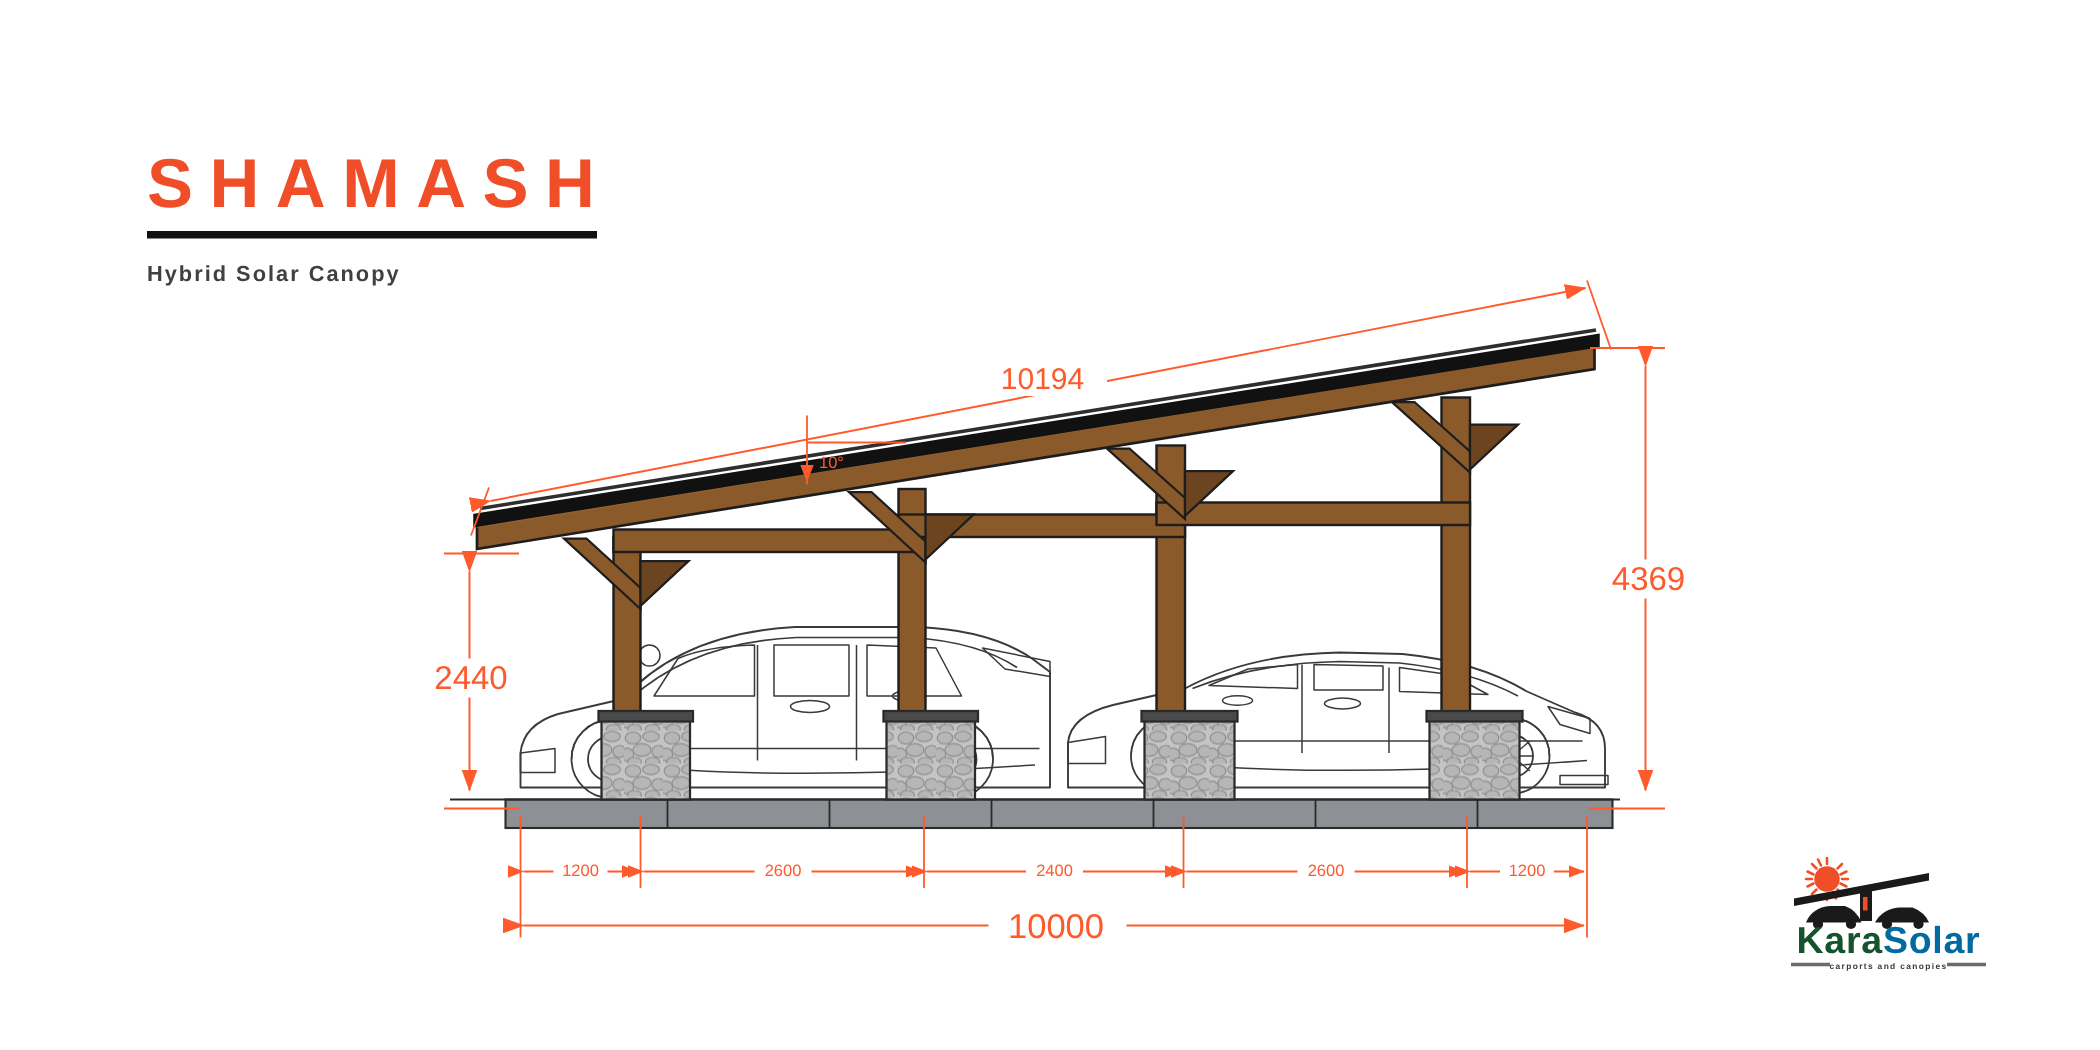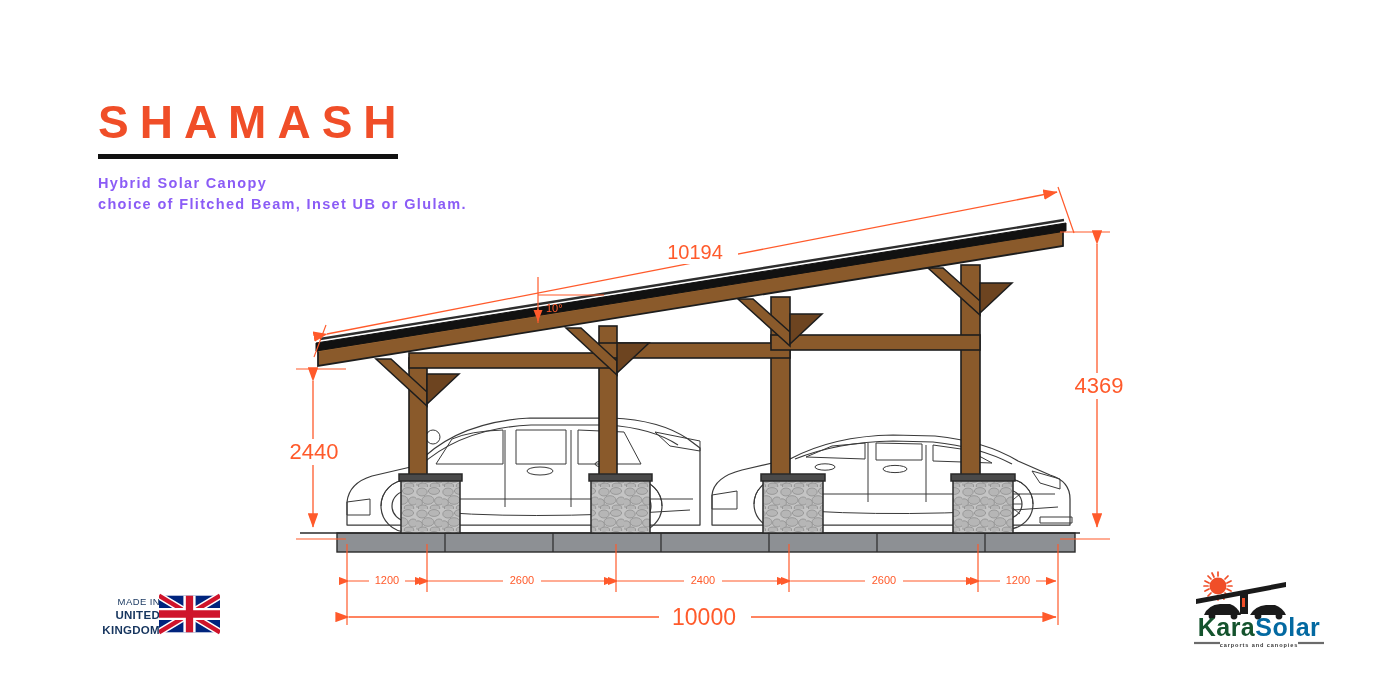--- a/index.html
+++ b/index.html
@@ -4,21 +4,21 @@
 <style>
   html,body{margin:0;padding:0;}
   body{width:1400px;height:700px;background:#ffffff;font-family:"Liberation Sans",sans-serif;overflow:hidden;position:relative;}
   #stage{position:absolute;left:0;top:0;width:1400px;height:700px;margin-top:47px;}
   .abs{position:absolute;}
 
   
   #titleblock{left:98px;top:52px;width:520px;}
   #product-title{font-size:46px;font-weight:bold;letter-spacing:11px;color:#f04e28;line-height:1;margin:0;font-family:"Liberation Sans",sans-serif;}
   #title-rule{width:300px;height:5px;background:#111;margin-top:9px;}
-  #subtitle{margin-top:14px;font-size:14.5px;letter-spacing:1.35px;color:#8b5cf6;line-height:1.42;font-weight:bold;}
+  #subtitle{margin-top:14px;font-size:14.5px;letter-spacing:1.35px;color:#404040;line-height:1.42;font-weight:bold;}
 
   
   #drawing{left:0;top:0;}
 
   
   #made-in-uk{left:98px;top:536px;width:122px;height:62px;}
   #miuk-text{position:absolute;left:0;top:13px;width:62px;text-align:right;color:#16355e;line-height:1.28;}
   #miuk-l1{font-size:9.5px;letter-spacing:.4px;}
   #miuk-l2{font-size:11.5px;font-weight:bold;letter-spacing:.3px;}
   #miuk-l3{font-size:11.5px;font-weight:bold;letter-spacing:.3px;}
@@ -33,21 +33,20 @@
 </head>
 <body>
 
 <div id="stage">
 
   <div class="abs" id="titleblock">
     <div id="product-title">SHAMASH</div>
     <div id="title-rule"></div>
     <div id="subtitle">
       <div>Hybrid Solar Canopy</div>
-      <div>choice of Flitched Beam, Inset UB or Glulam.</div>
     </div>
   </div>
 
   <svg class="abs" id="drawing" width="1400" height="700" viewBox="0 0 1400 700">
     <defs>
       <pattern id="stonepat" width="26" height="22" patternUnits="userSpaceOnUse">
         <rect width="26" height="22" fill="#c4c4c4"></rect>
         <g fill="#b6b6b6" stroke="#8e8e8e" stroke-width="0.8">
           <ellipse cx="6" cy="5" rx="5.2" ry="4.0"></ellipse>
           <ellipse cx="18" cy="4" rx="5.6" ry="3.4"></ellipse>
@@ -260,34 +259,20 @@
       <g>
         <line x1="347" y1="545" x2="347" y2="578" stroke-width="1.2"></line>
         <line x1="1058" y1="545" x2="1058" y2="578" stroke-width="1.2"></line>
         <line x1="349" y1="570" x2="1056" y2="570" marker-start="url(#ah)" marker-end="url(#ah)"></line>
         <rect x="659" y="555" width="92" height="26" fill="#ffffff" stroke="none"></rect>
         <text x="704" y="578" text-anchor="middle" font-family="'Liberation Sans',sans-serif" font-size="23" fill="#ff5a2b" stroke="none">10000</text>
       </g>
     </g>
   </svg>
 
-  <div class="abs" id="made-in-uk">
-    <div id="miuk-text">
-      <div id="miuk-l1">MADE IN</div>
-      <div id="miuk-l2">UNITED</div>
-      <div id="miuk-l3">KINGDOM</div>
-    </div>
-    <svg class="abs" style="left:61px;top:4px;" width="61" height="54" viewBox="0 0 60 36">
-      <rect width="60" height="36" fill="#00247d"></rect>
-      <path d="M0,0 L60,36 M60,0 L0,36" stroke="#ffffff" stroke-width="7.2"></path>
-      <path d="M0,0 L60,36 M60,0 L0,36" stroke="#cf142b" stroke-width="4.2"></path>
-      <path d="M30,0 L30,36 M0,18 L60,18" stroke="#ffffff" stroke-width="12"></path>
-      <path d="M30,0 L30,36 M0,18 L60,18" stroke="#cf142b" stroke-width="7.2"></path>
-    </svg>
-  </div>
 
   <div class="abs" id="logo">
     <svg class="abs" style="left:0;top:0;" width="160" height="50" viewBox="0 0 160 50">
       <g>
         <circle cx="40" cy="15" r="8.5" fill="#f04e28"></circle>
         <g stroke="#f04e28" stroke-width="1.7" stroke-linecap="round">
           <line x1="40" y1="1" x2="40" y2="5"></line>
           <line x1="40" y1="25" x2="40" y2="29"></line>
           <line x1="26" y1="15" x2="30" y2="15"></line>
           <line x1="50" y1="15" x2="54" y2="15"></line>

